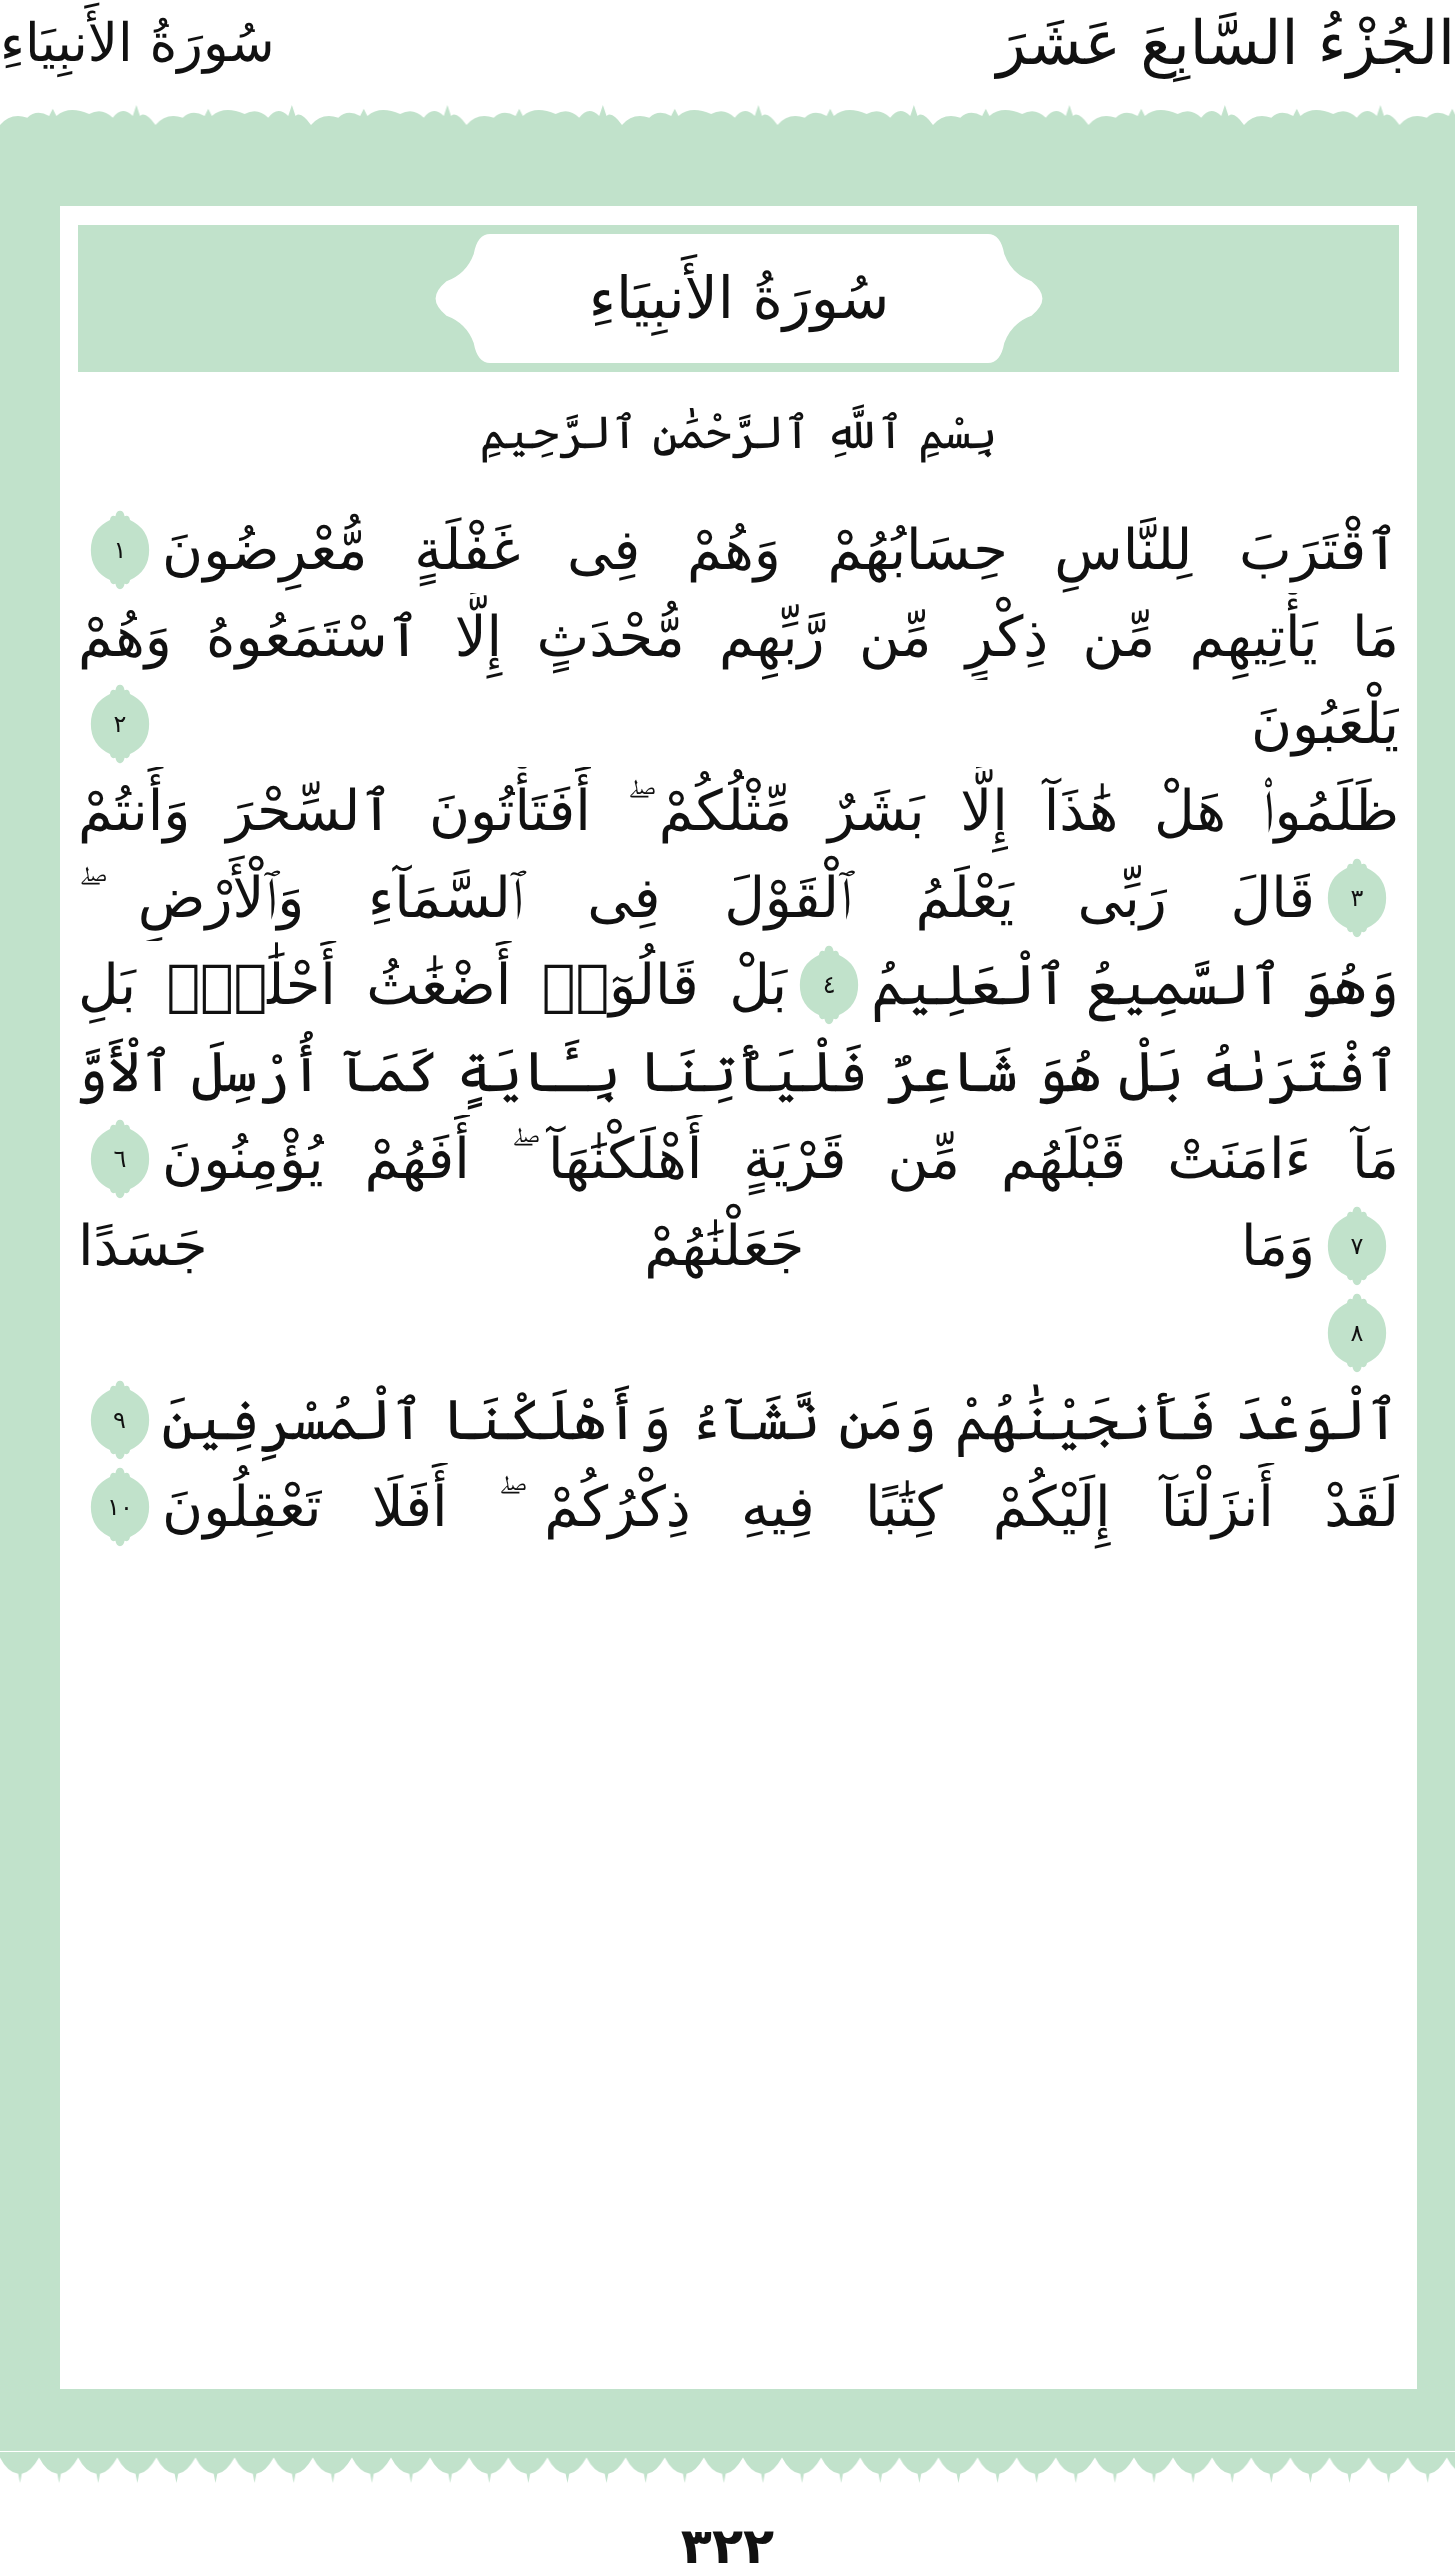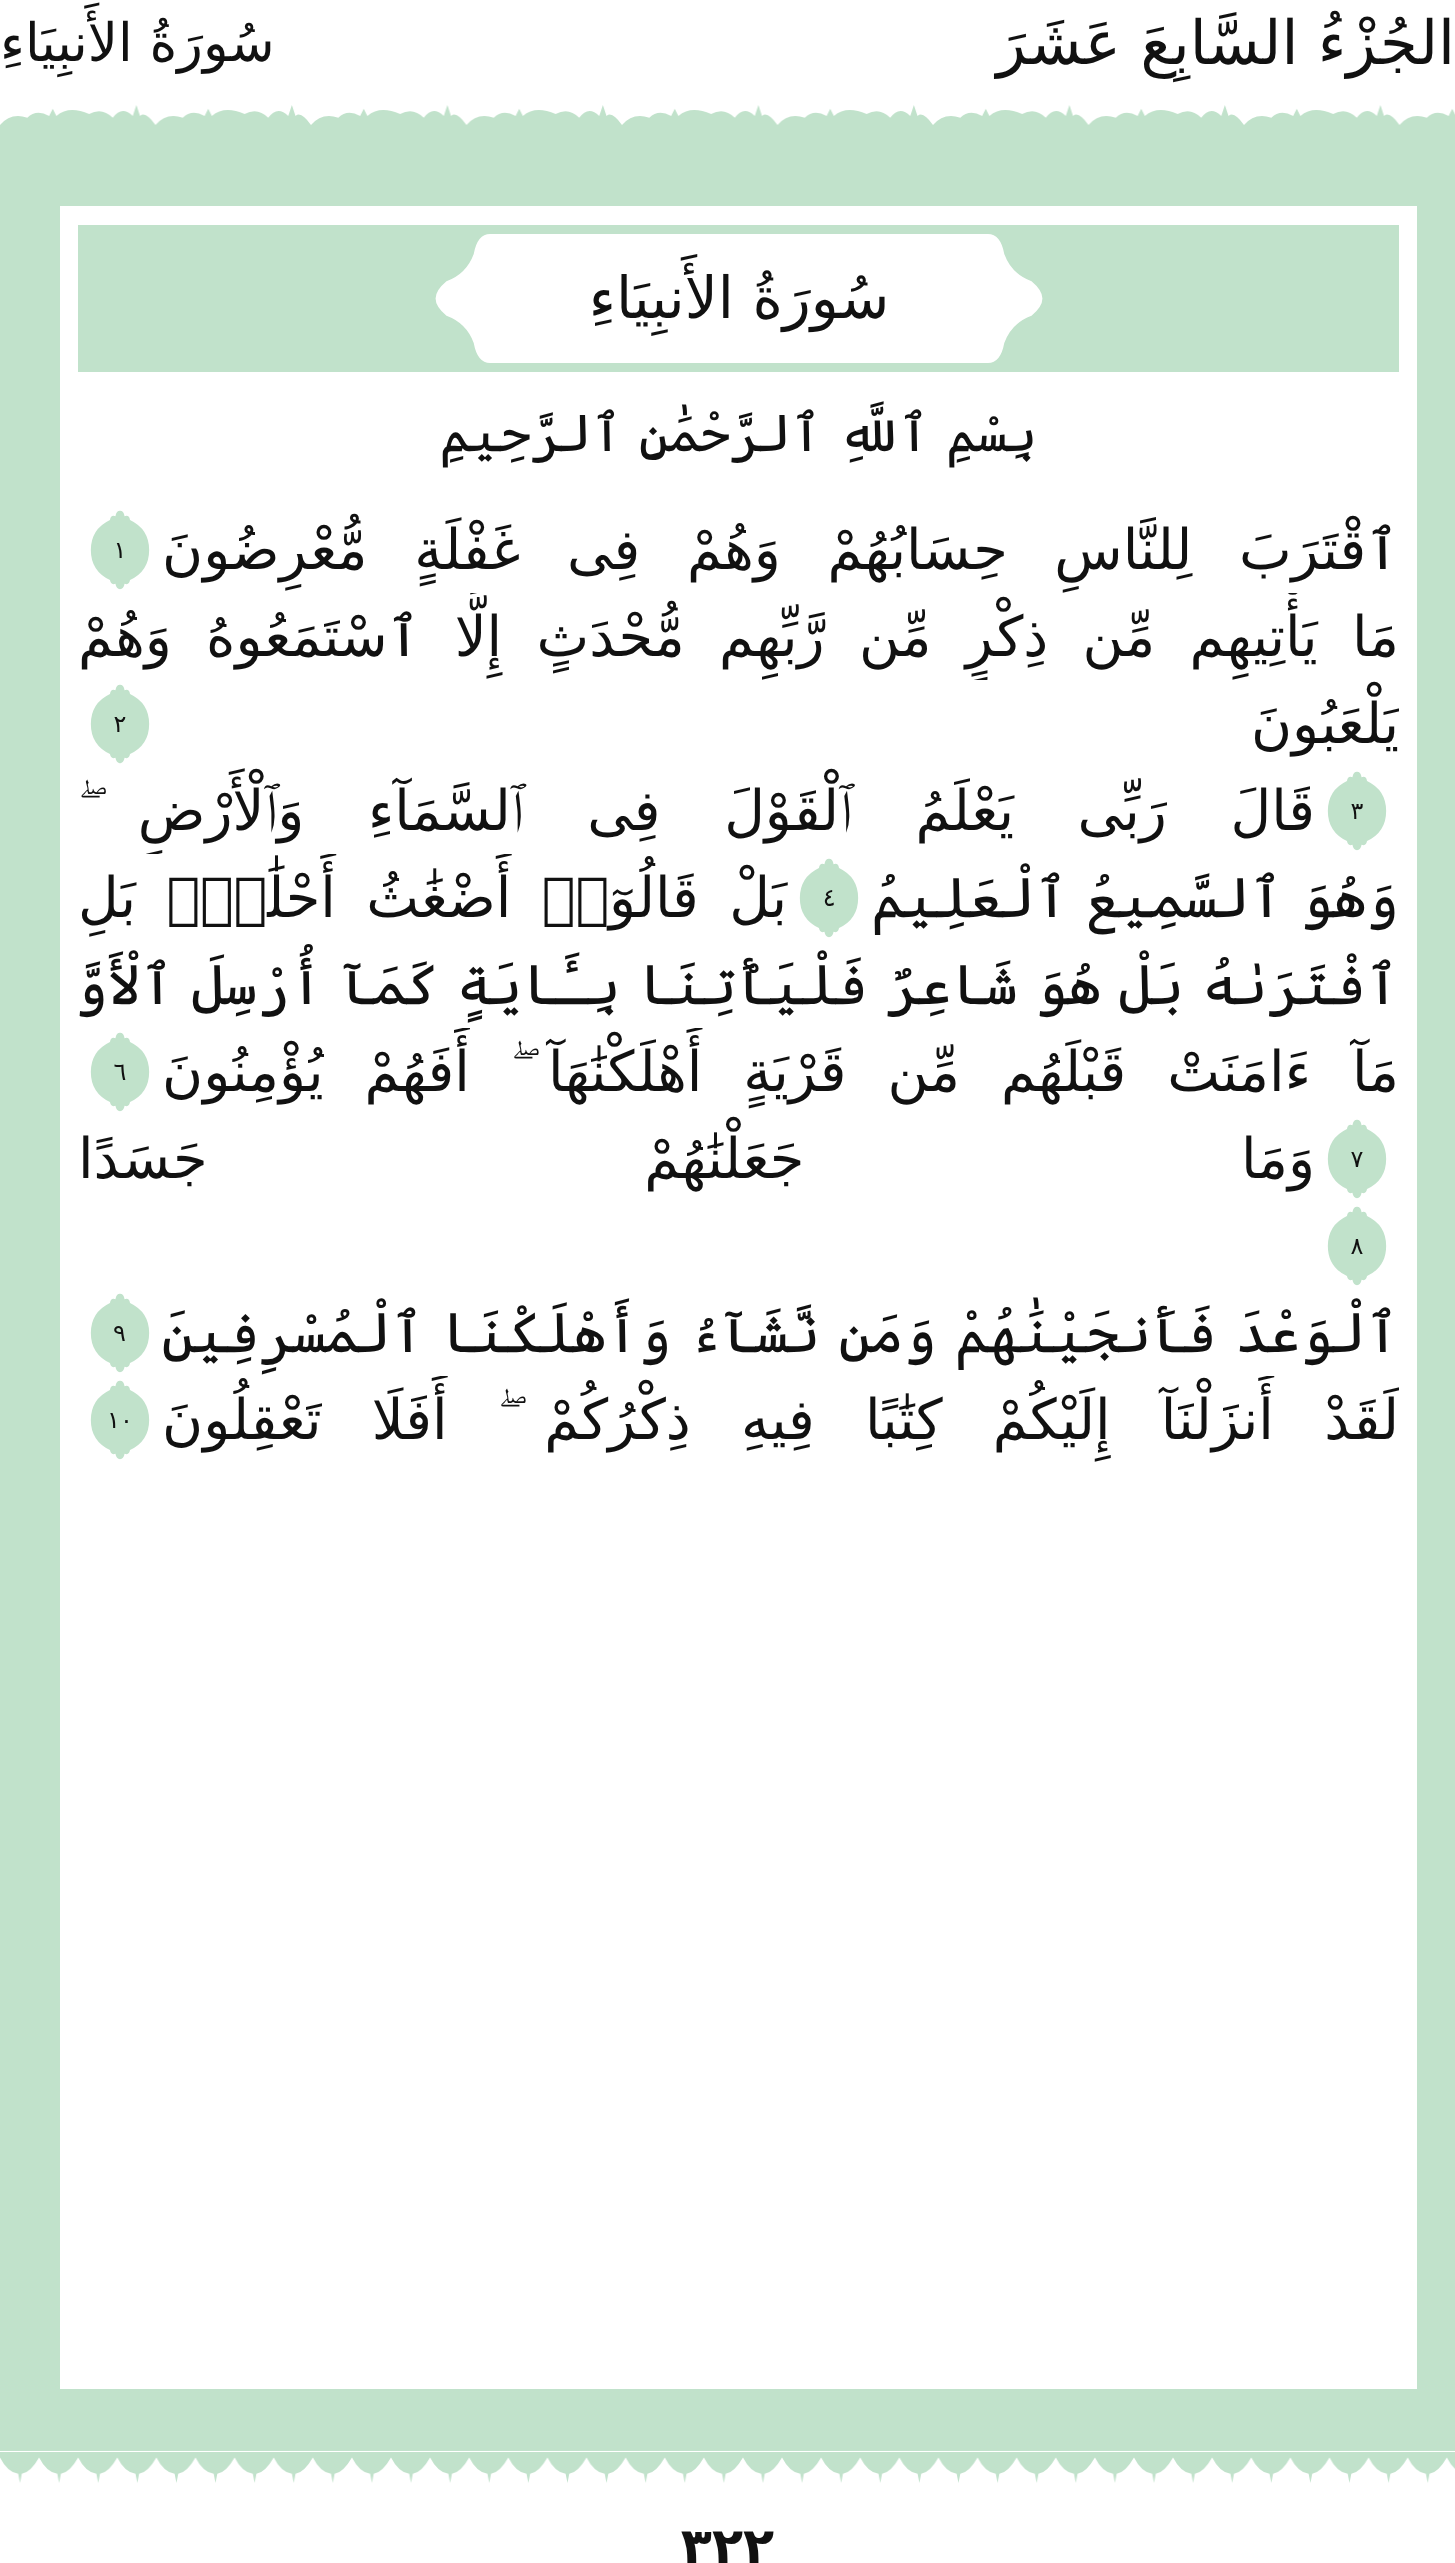--- a/index.html
+++ b/index.html
@@ -102,21 +102,21 @@
       font-size: 58px;
       direction: rtl;
       font-family: "DejaVu Serif", serif;
     }
     .basmala {
       position: absolute;
       left: 0;
       top: 186px;
       width: 1357px;
       text-align: center;
-      font-size: 52px;
+      font-size: 45px;
       line-height: 82px;
       direction: rtl;
       font-family: "DejaVu Serif", serif;
     }
     .lines {
       position: absolute;
       left: 18px;
       top: 300px;
       width: 1321px;
     }
@@ -234,20 +234,23 @@
     <div class="line">
       <span class="seg" style="flex:0 0 auto">يَلْعَبُونَ</span>
       <span class="ayah-marker">
         <svg width="62" height="82" viewBox="0 0 68 90">
             <path d="M34 2 Q38 2 39 8 Q44 6 45 12 Q66 22 66 45 Q66 68 45 78 Q44 84 39 82 Q38 88 34 88 Q30 88 29 82 Q24 84 23 78 Q2 68 2 45 Q2 22 23 12 Q24 6 29 8 Q30 2 34 2 Z" fill="#c1e2cb"></path>
           </svg>
         <span class="ayah-num">٢</span>
       </span>
     </div>
 
+    <div class="line">
+      <span class="seg">ظَلَمُوا۟ هَلْ هَٰذَآ إِلَّا بَشَرٌ مِّثْلُكُمْ ۖ أَفَتَأْتُونَ ٱلسِّحْرَ وَأَنتُمْ</span>
+    </div>
 
     <div class="line">
       <span class="ayah-marker">
         <svg width="62" height="82" viewBox="0 0 68 90">
             <path d="M34 2 Q38 2 39 8 Q44 6 45 12 Q66 22 66 45 Q66 68 45 78 Q44 84 39 82 Q38 88 34 88 Q30 88 29 82 Q24 84 23 78 Q2 68 2 45 Q2 22 23 12 Q24 6 29 8 Q30 2 34 2 Z" fill="#c1e2cb"></path>
           </svg>
         <span class="ayah-num">٣</span>
       </span>
       <span class="seg">قَالَ رَبِّى يَعْلَمُ ٱلْقَوْلَ فِى ٱلسَّمَآءِ وَٱلْأَرْضِ ۖ</span>
     </div>

